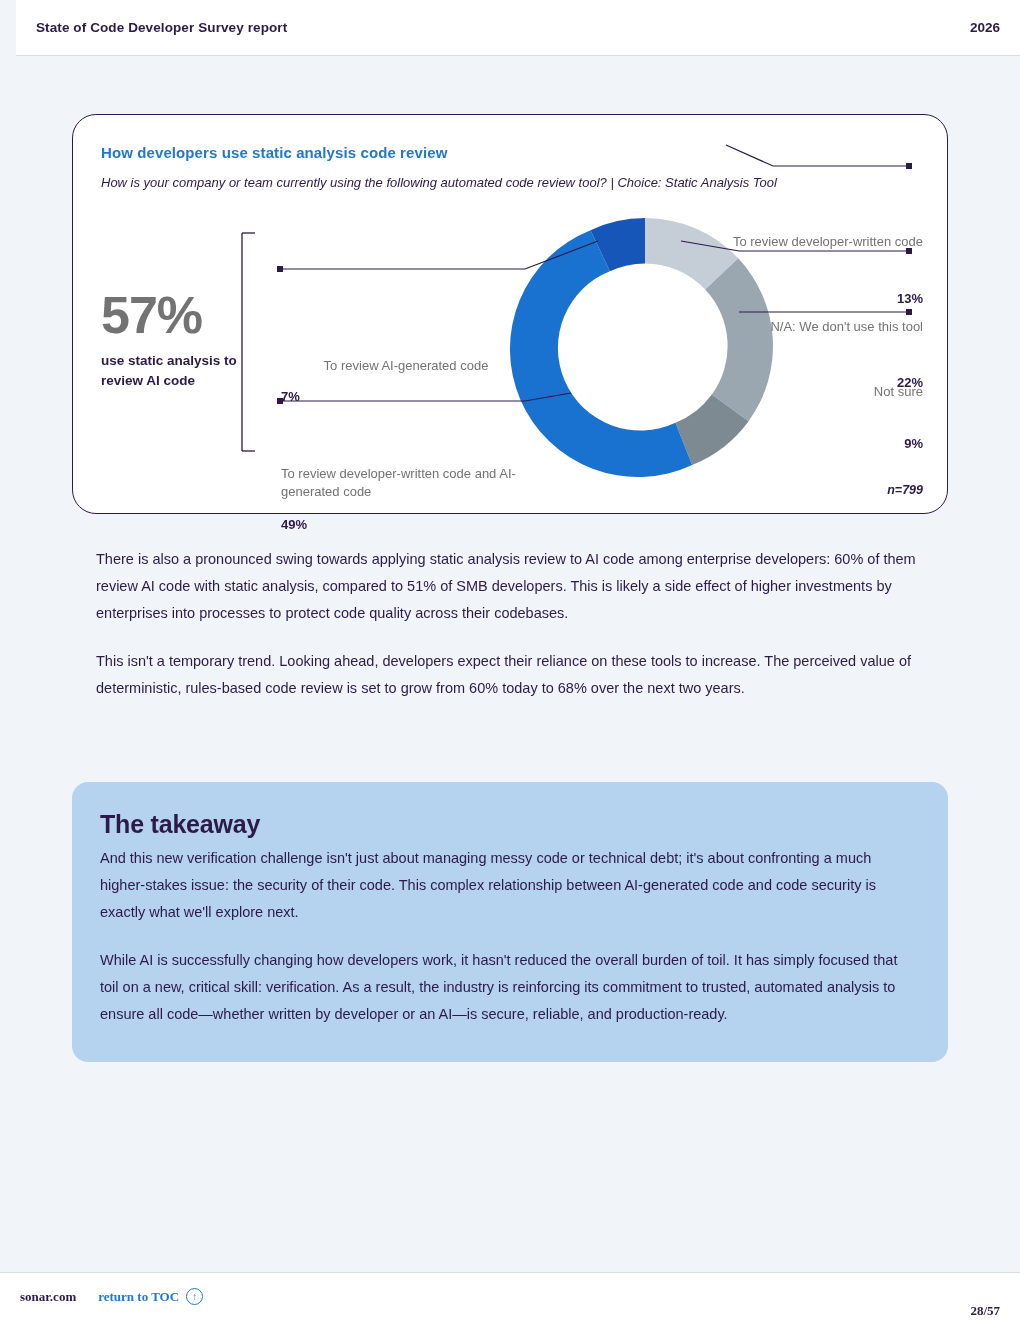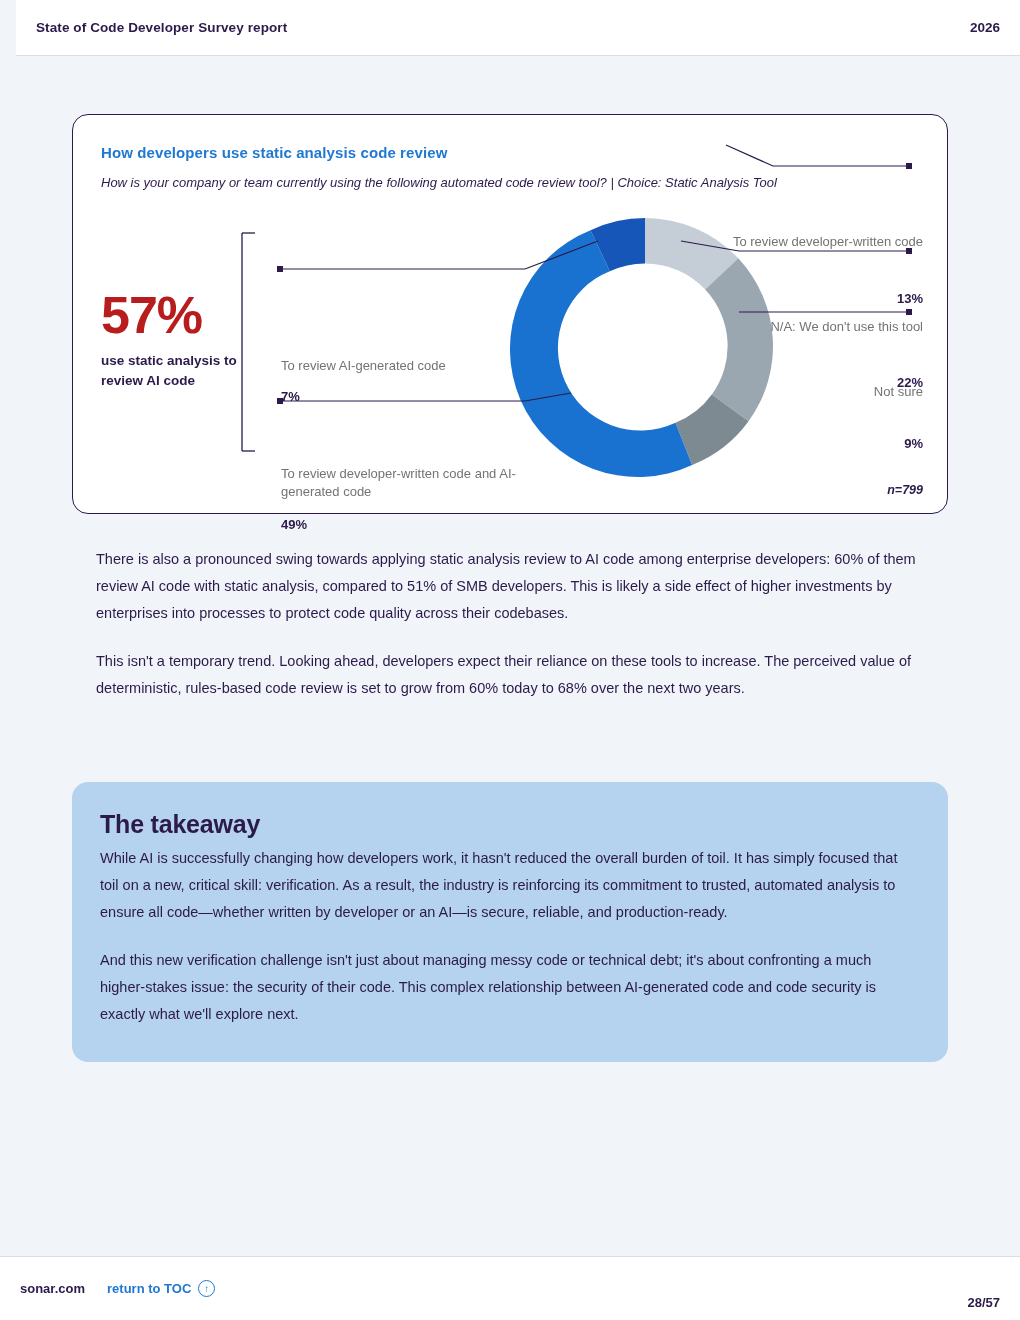--- a/index.html
+++ b/index.html
@@ -44,21 +44,21 @@
 
   
   .chart-card {
     position: absolute;
     left: 72px;
     top: 114px;
     width: 876px;
     height: 400px;
     background: #ffffff;
     border: 1.5px solid #2b1a4a;
-    border-radius: 16px;
+    border-radius: 24px;
   }
 
   .chart-title {
     position: absolute;
     left: 28px;
     top: 29px;
     font-size: 15px;
     font-weight: bold;
     color: #1f78d1;
     letter-spacing: .1px;
@@ -77,21 +77,21 @@
   
   .big-stat {
     position: absolute;
     left: 28px;
     top: 174px;
     width: 150px;
   }
   .big-stat-number {
     font-size: 52px;
     font-weight: bold;
-    color: #b91c1c;
+    color: #737373;
     line-height: 1;
     letter-spacing: -1px;
   }
   .big-stat-caption {
     margin-top: 10px;
     font-size: 13.5px;
     font-weight: bold;
     color: #2b1a4a;
     line-height: 1.45;
   }
@@ -166,26 +166,27 @@
     line-height: 1.85;
     color: #2b1a4a;
   }
   .takeaway p + p { margin-top: 22px; }
 
   
   .page-footer {
     position: absolute;
     left: 0; right: 0;
     bottom: 0;
-    height: 64px;
+    height: 48px;
     background: #ffffff;
     border-top: 1px solid #d8dfe8;
     display: flex;
     align-items: center;
     padding: 0 20px;
+    font-family: Liberation Serif, serif;
   }
   .footer-brand {
     font-size: 13px;
     font-weight: bold;
     color: #2b1a4a;
   }
   .footer-toc {
     margin-left: 22px;
     display: flex;
     align-items: center;
@@ -268,21 +269,21 @@
 
         <path d="M 836 136 L 666 136 L 608 126"></path>
         <rect x="833" y="133" width="6" height="6" fill="#2b1a4a" stroke="none"></rect>
 
         <path d="M 836 197 L 666 197"></path>
         <rect x="833" y="194" width="6" height="6" fill="#2b1a4a" stroke="none"></rect>
       </g>
     </svg>
   </div>
 
-  <div class="callout-text" style="left:208px; top:242px; width:250px;">To review AI-generated code</div>
+  <div class="callout-text" style="left:208px; top:242px; width:250px;text-align:center;">To review AI-generated code</div>
   <div class="callout-value" style="left:208px; top:274px;">7%</div>
 
   <div class="callout-text" style="left:208px; top:350px; width:235px;">To review developer-written code and AI-generated code</div>
   <div class="callout-value" style="left:208px; top:402px;">49%</div>
 
   <div class="callout-text align-right" style="right:24px; top:118px; width:200px;">To review developer-written code</div>
   <div class="callout-value align-right" style="right:24px; top:176px; width:200px;">13%</div>
 
   <div class="callout-text align-right" style="right:24px; top:203px; width:200px;">N/A: We don't use this tool</div>
   <div class="callout-value align-right" style="right:24px; top:260px; width:200px;">22%</div>
@@ -293,22 +294,22 @@
   <div class="sample-size">n=799</div>
 </div>
 
 <div class="body-copy">
   <p>There is also a pronounced swing towards applying static analysis review to AI code among enterprise developers: 60% of them review AI code with static analysis, compared to 51% of SMB developers. This is likely a side effect of higher investments by enterprises into processes to protect code quality across their codebases.</p>
   <p>This isn't a temporary trend. Looking ahead, developers expect their reliance on these tools to increase. The perceived value of deterministic, rules-based code review is set to grow from 60% today to 68% over the next two years.</p>
 </div>
 
 <div class="takeaway">
   <div class="takeaway-title">The takeaway</div>
+  <p>And this new verification challenge isn't just about managing messy code or technical debt; it's about confronting a much higher-stakes issue: the security of their code. This complex relationship between AI-generated code and code security is exactly what we'll explore next.</p>
   <p>While AI is successfully changing how developers work, it hasn't reduced the overall burden of toil. It has simply focused that toil on a new, critical skill: verification. As a result, the industry is reinforcing its commitment to trusted, automated analysis to ensure all code—whether written by developer or an AI—is secure, reliable, and production-ready.</p>
-  <p>And this new verification challenge isn't just about managing messy code or technical debt; it's about confronting a much higher-stakes issue: the security of their code. This complex relationship between AI-generated code and code security is exactly what we'll explore next.</p>
 </div>
 
 <div class="page-footer">
   <span class="footer-brand">sonar.com</span>
   <span class="footer-toc">
     <span>return to TOC</span>
     <span class="toc-arrow">↑</span>
   </span>
   <span class="footer-page">28/57</span>
 </div>

